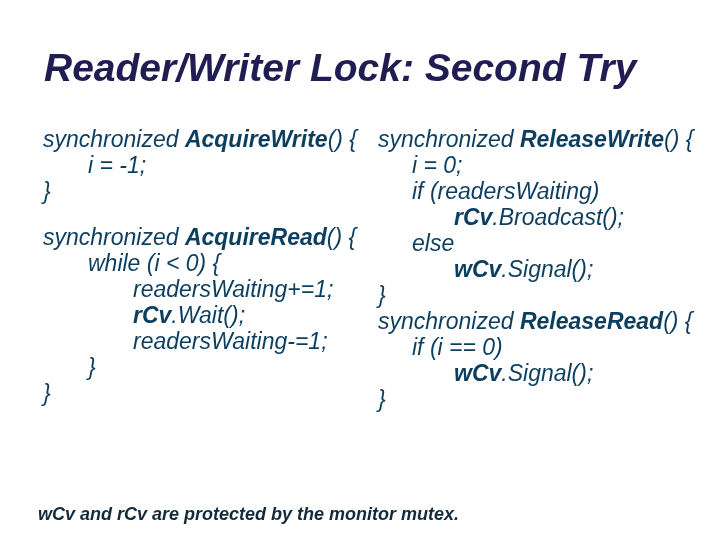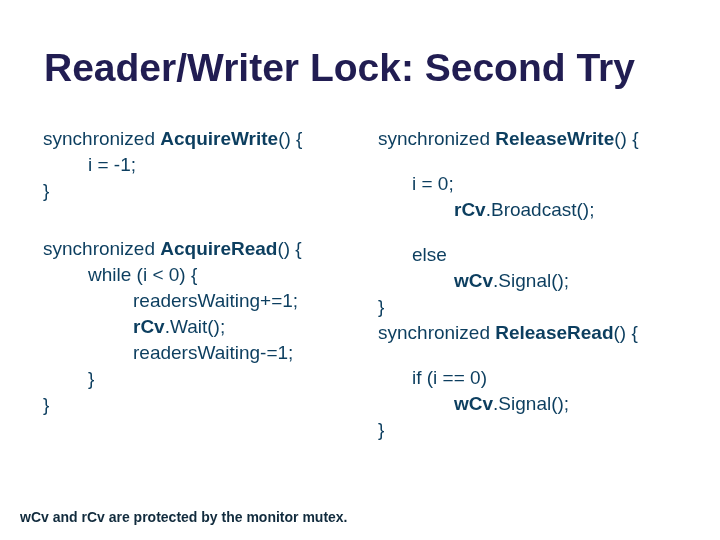--- a/index.html
+++ b/index.html
@@ -15,57 +15,58 @@
     height: 540px;
     background: var(--bg);
     font-family: "Liberation Sans", sans-serif;
     overflow: hidden;
   }
   .slide {
     position: relative;
     width: 580px;
     height: 540px;
     background: var(--bg);
+    font-style: italic;
   }
   .title {
     margin: 0;
     padding: 46px 20px 0 44px;
     font-size: 39px;
     line-height: 1.12;
     font-weight: bold;
     color: var(--title-color);
     white-space: nowrap;
   }
   .content {
     display: flex;
     margin-top: 36px;
     padding-left: 43px;
   }
   .col { flex: 0 0 auto; }
   .col-left  { width: 335px; }
   .col-right { width: 330px; }
   .code-block { }
-  .block-gap-above { margin-top: 32px; }
+  .block-gap-above { margin-top: 20px; }
   .code-line {
-    font-size: 19px;
+    font-size: 23px;
     line-height: 26px;
     color: var(--code-color);
     white-space: pre;
   }
   .code-line .b { font-weight: bold; }
   .col-left  .indent-1 { padding-left: 45px; }
   .col-left  .indent-2 { padding-left: 90px; }
-  .col-right .indent-1 { padding-left: 34px; margin-top: 19px; }
+  .col-right .indent-1 { padding-left: 34px; }
   .col-right .indent-2 { padding-left: 76px; }
   .footer {
     position: absolute;
-    left: 20px;
+    left: 38px;
     bottom: 15px;
     margin: 0;
-    font-size: 14px;
+    font-size: 18px;
     font-weight: bold;
     color: var(--footer-color);
     white-space: nowrap;
   }
 </style>
 </head>
 <body>
 
 <div class="slide">
 
@@ -87,20 +88,21 @@
           <div class="code-line indent-2"><span>readersWaiting-=1;</span></div>
           <div class="code-line indent-1"><span>}</span></div>
           <div class="code-line indent-0"><span>}</span></div>
         </div>
     </div>
 
     <div class="col col-right">
       <div class="code-block">
           <div class="code-line indent-0"><span>synchronized </span><span class="b">ReleaseWrite</span><span>() {</span></div>
           <div class="code-line indent-1"><span>i = 0;</span></div>
+          <div class="code-line indent-1"><span>if (readersWaiting)</span></div>
           <div class="code-line indent-2"><span class="b">rCv</span><span>.Broadcast();</span></div>
           <div class="code-line indent-1"><span>else</span></div>
           <div class="code-line indent-2"><span class="b">wCv</span><span>.Signal();</span></div>
           <div class="code-line indent-0"><span>}</span></div>
         </div>
       <div class="code-block">
           <div class="code-line indent-0"><span>synchronized </span><span class="b">ReleaseRead</span><span>() {</span></div>
           <div class="code-line indent-1"><span>if (i == 0)</span></div>
           <div class="code-line indent-2"><span class="b">wCv</span><span>.Signal();</span></div>
           <div class="code-line indent-0"><span>}</span></div>

